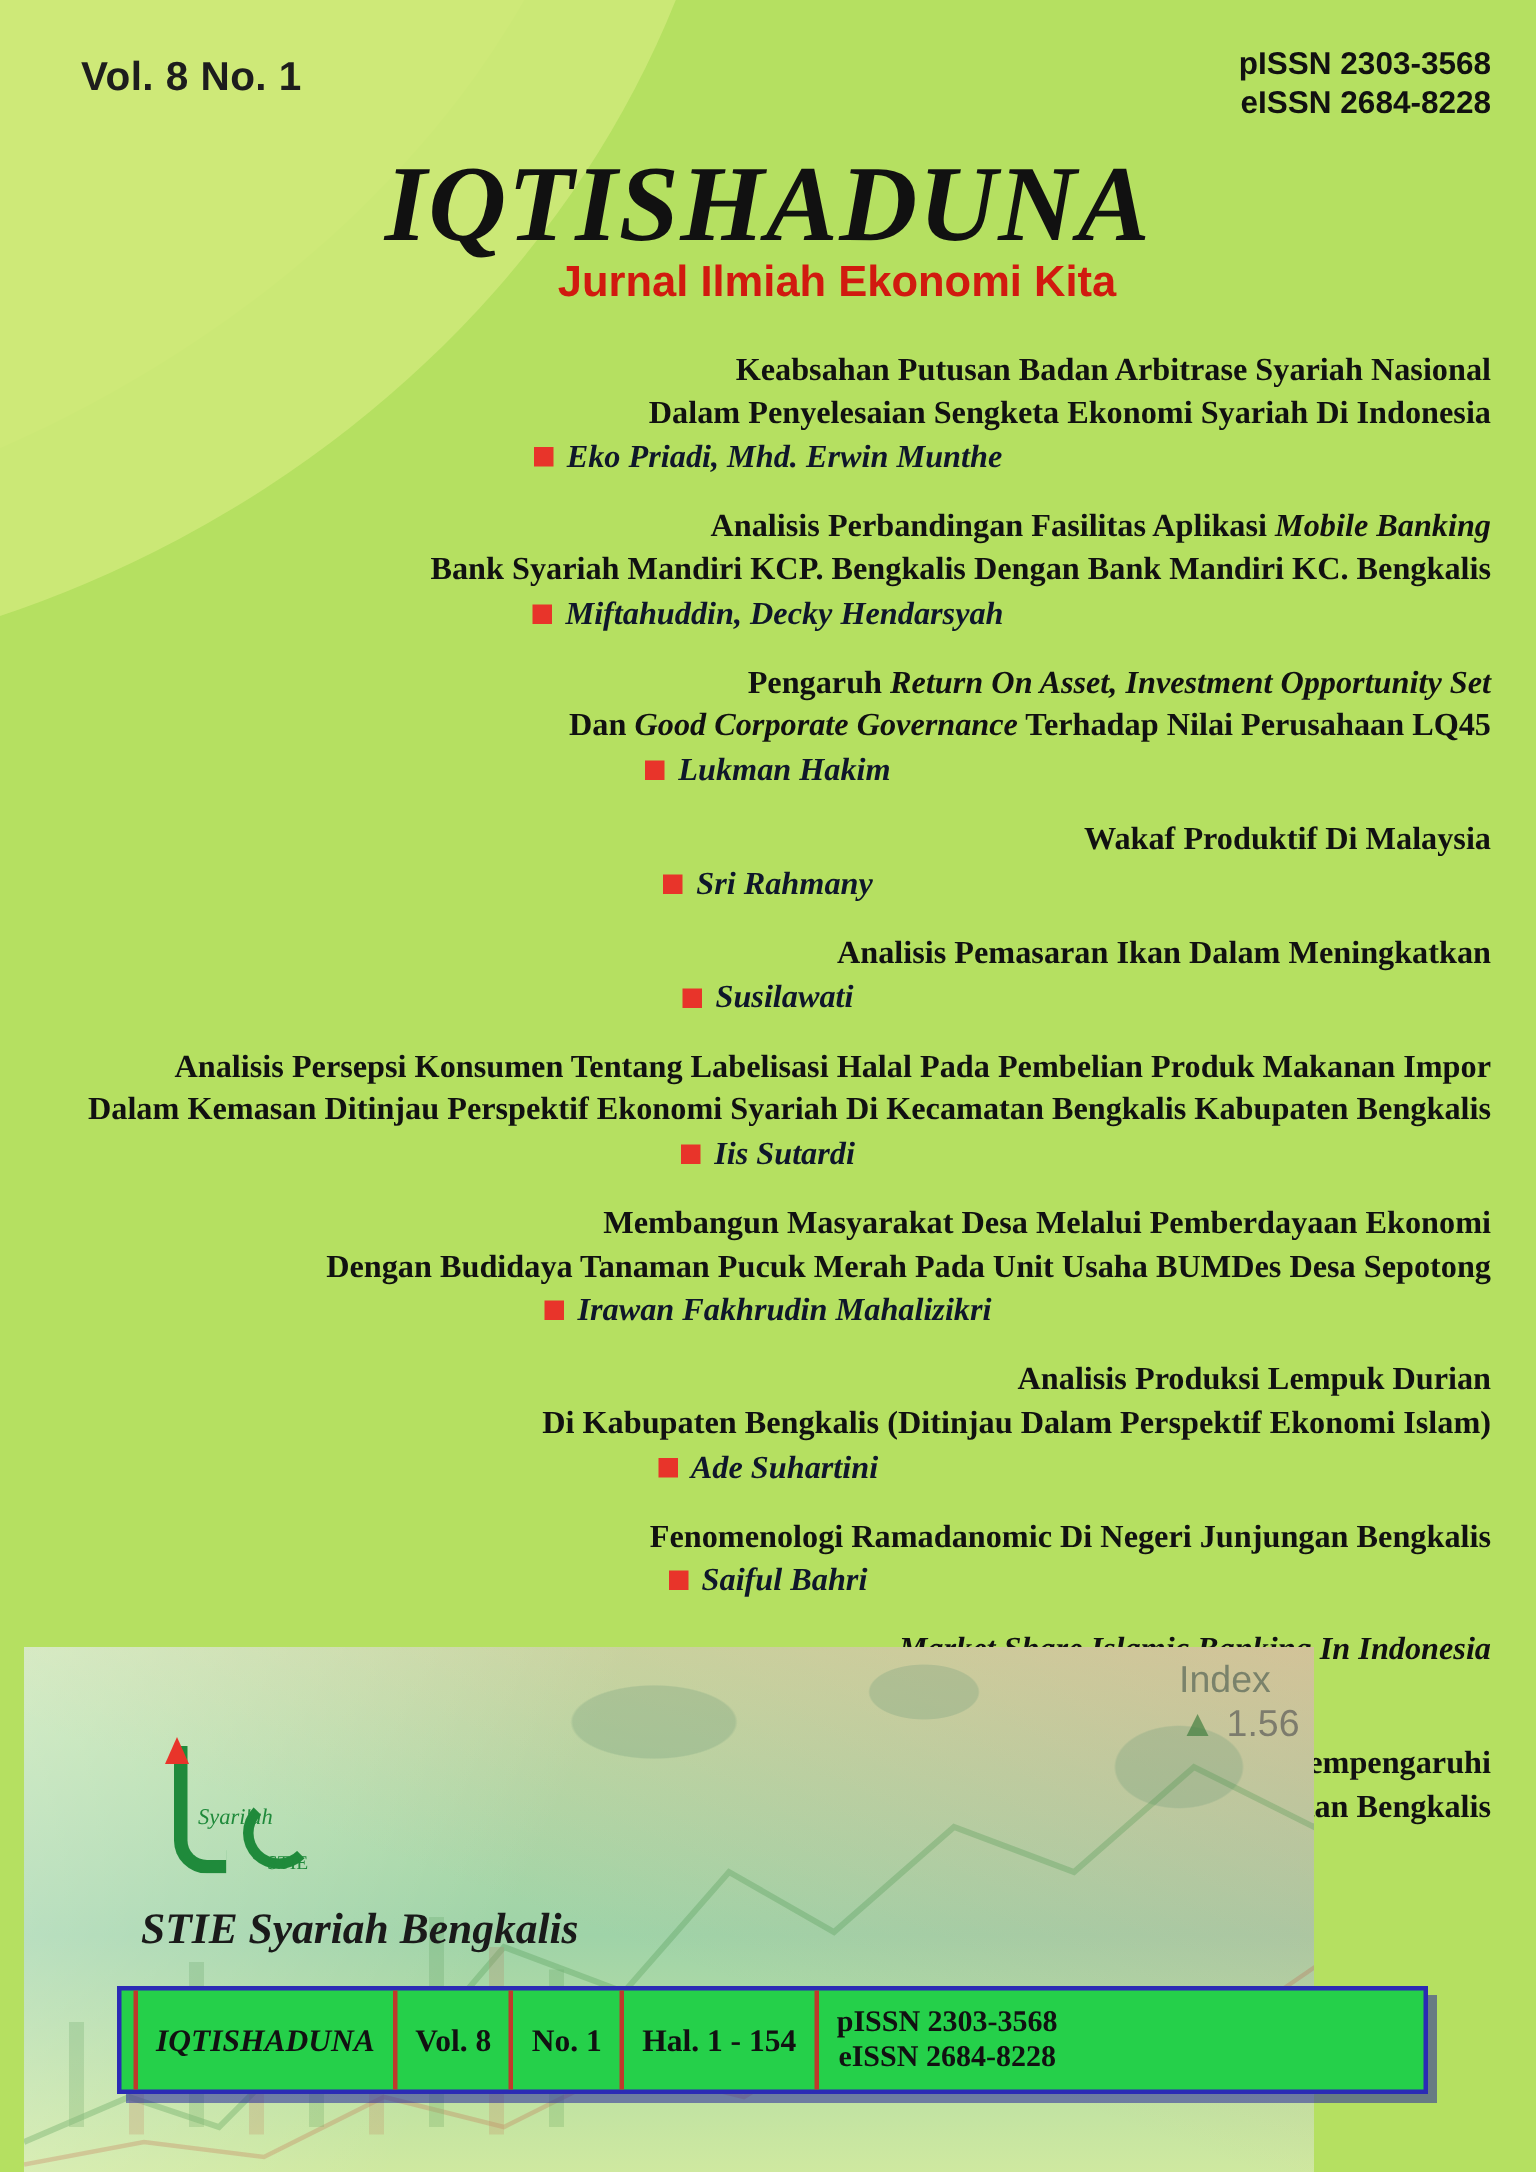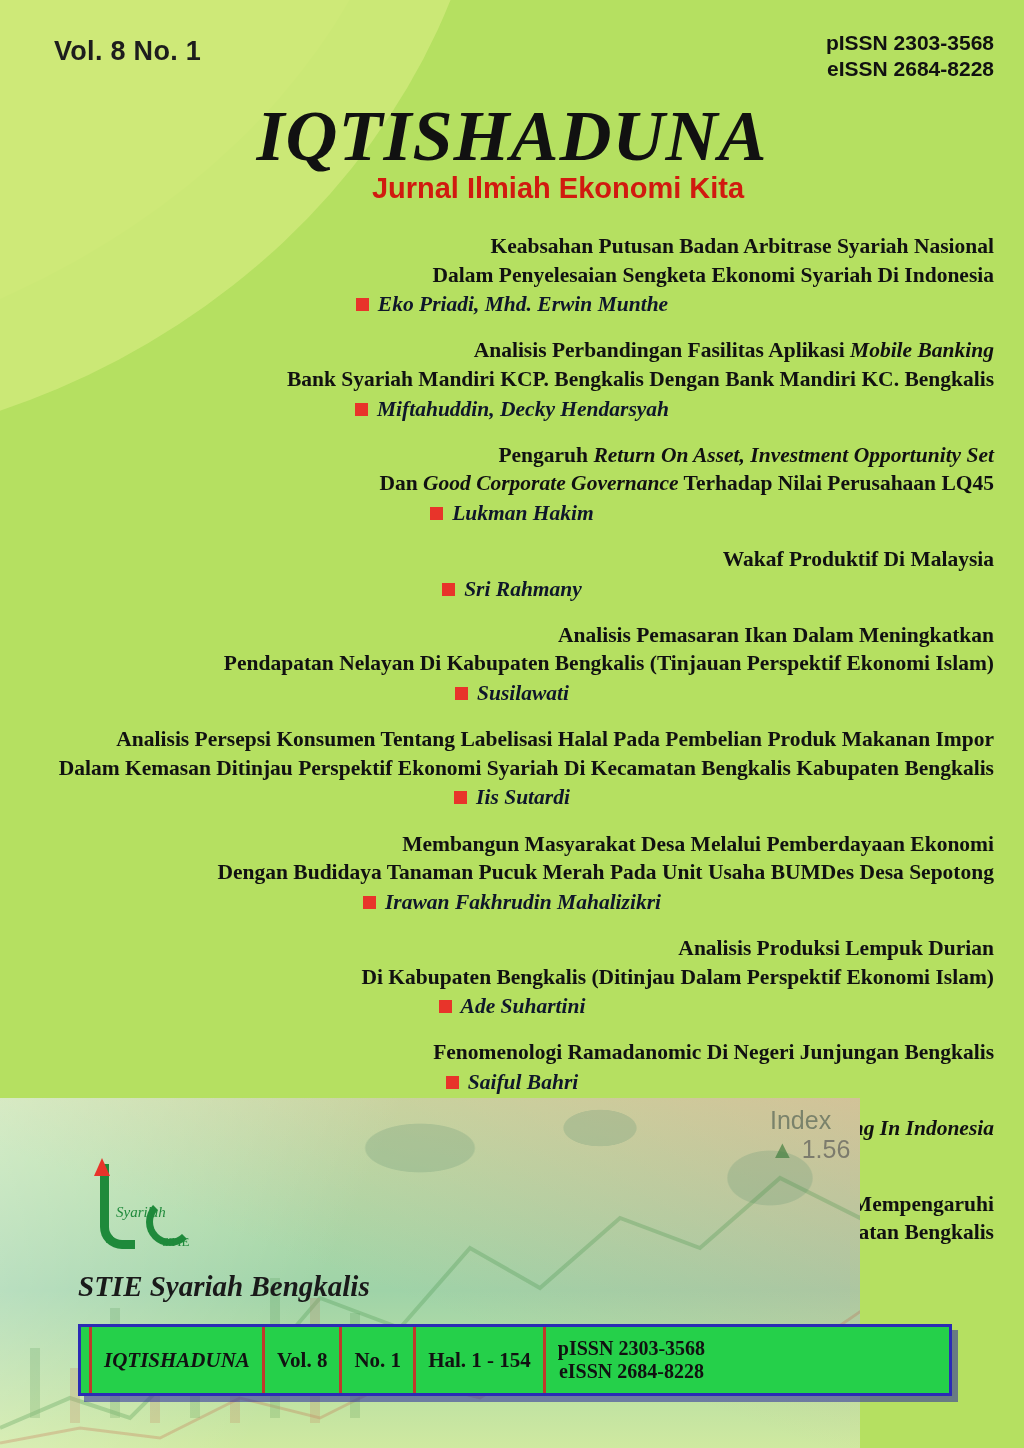--- a/index.html
+++ b/index.html
@@ -137,21 +137,21 @@
     display: inline-block;
     width: 13px;
     height: 13px;
     background: #e8342a;
     flex: 0 0 auto;
   }
 
   
   .bottom-band {
     position: absolute;
-    left: 0;
+    left: 16px;
     bottom: 0;
     width: 860px;
     height: 350px;
     background:
       linear-gradient(115deg, rgba(255,255,255,.35) 0%, rgba(255,255,255,0) 40%),
       linear-gradient(200deg, rgba(255,120,120,.30) 0%, rgba(255,255,255,0) 55%),
       linear-gradient(0deg, #cfe9a0 0%, #9fd3a8 45%, #bfe3a6 100%);
       overflow: hidden;
   }
   .band-map {
@@ -379,21 +379,20 @@
       </div>
       <div class="article">
         <div class="art-line">Wakaf Produktif Di Malaysia</div>
         <div class="authors">
           <span class="sq"></span>
           <span>Sri Rahmany</span>
         </div>
       </div>
       <div class="article">
         <div class="art-line">Analisis Pemasaran Ikan Dalam Meningkatkan</div>
-        <div class="art-line">Pendapatan Nelayan Di Kabupaten Bengkalis (Tinjauan Perspektif Ekonomi Islam)</div>
         <div class="authors">
           <span class="sq"></span>
           <span>Susilawati</span>
         </div>
       </div>
       <div class="article">
         <div class="art-line">Analisis Persepsi Konsumen Tentang Labelisasi Halal Pada Pembelian Produk Makanan Impor</div>
         <div class="art-line">Dalam Kemasan Ditinjau Perspektif Ekonomi Syariah Di Kecamatan Bengkalis Kabupaten Bengkalis</div>
         <div class="authors">
           <span class="sq"></span>

